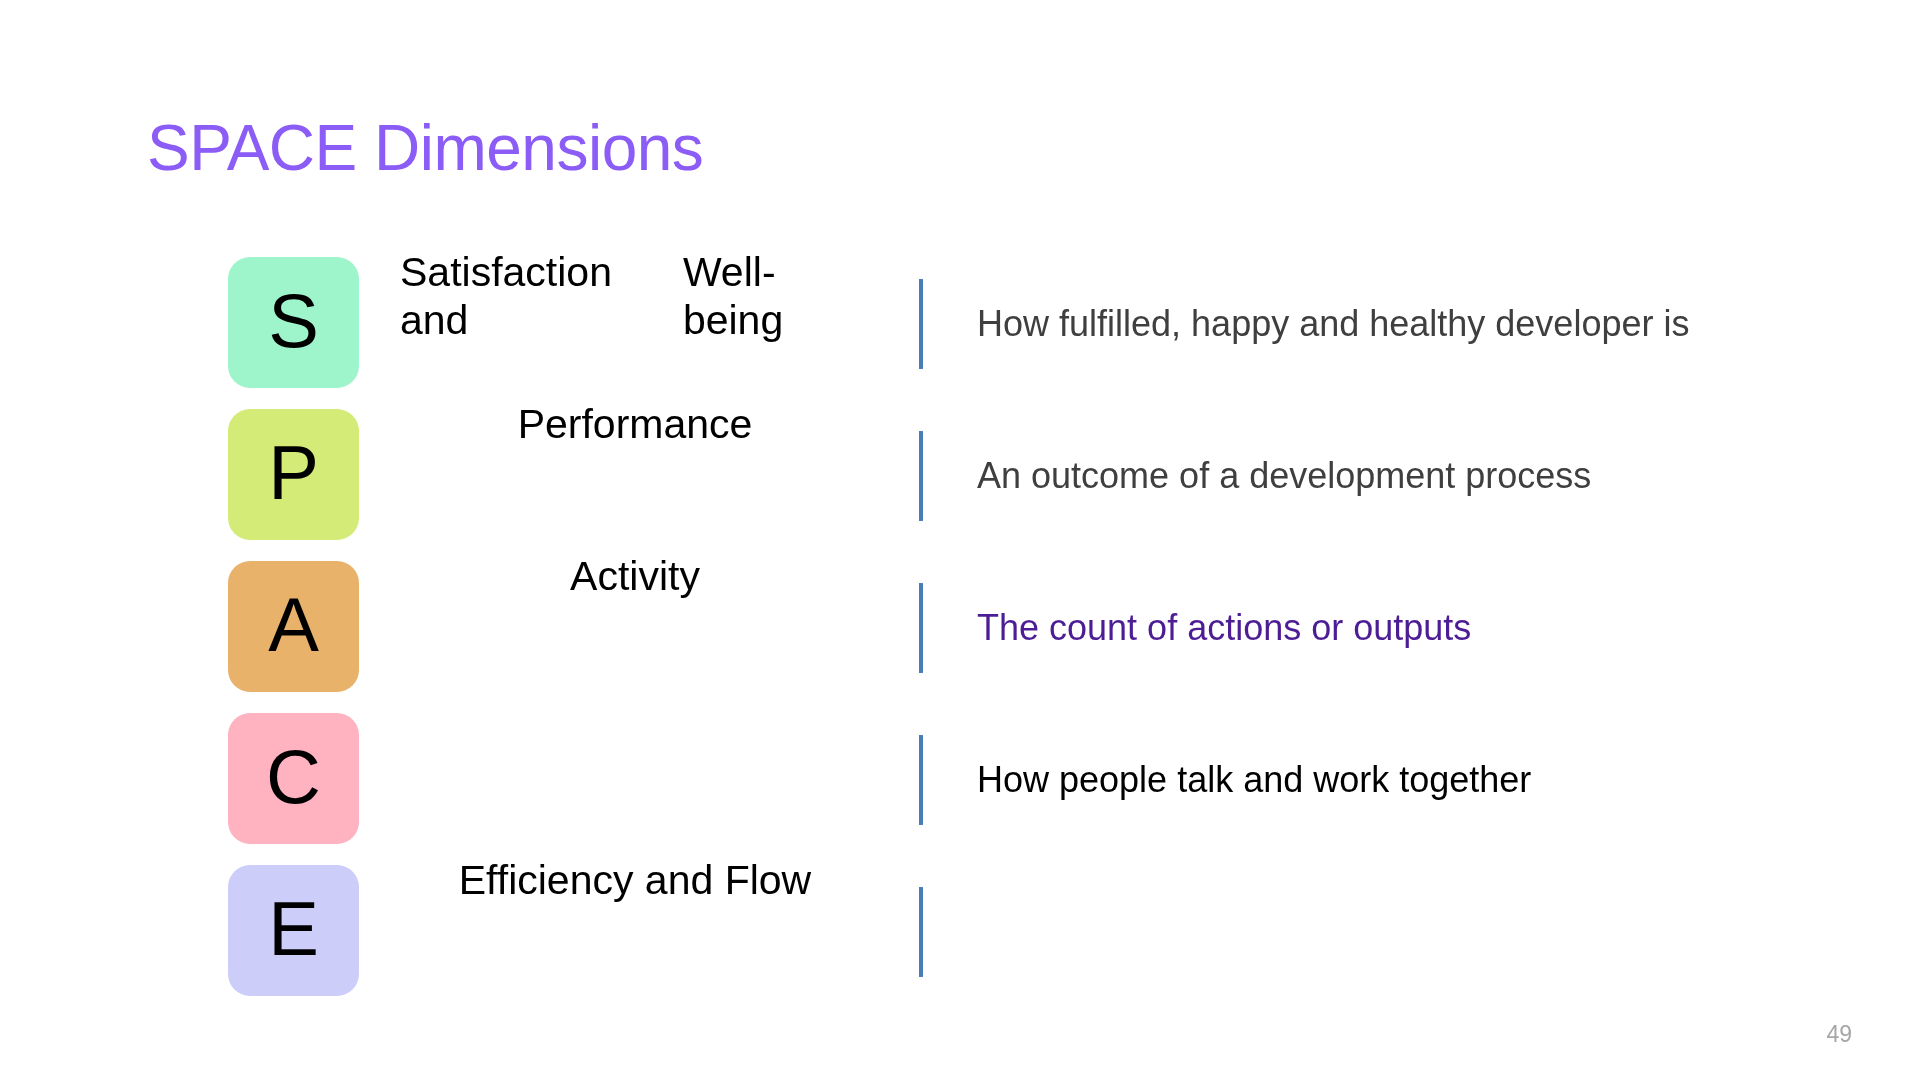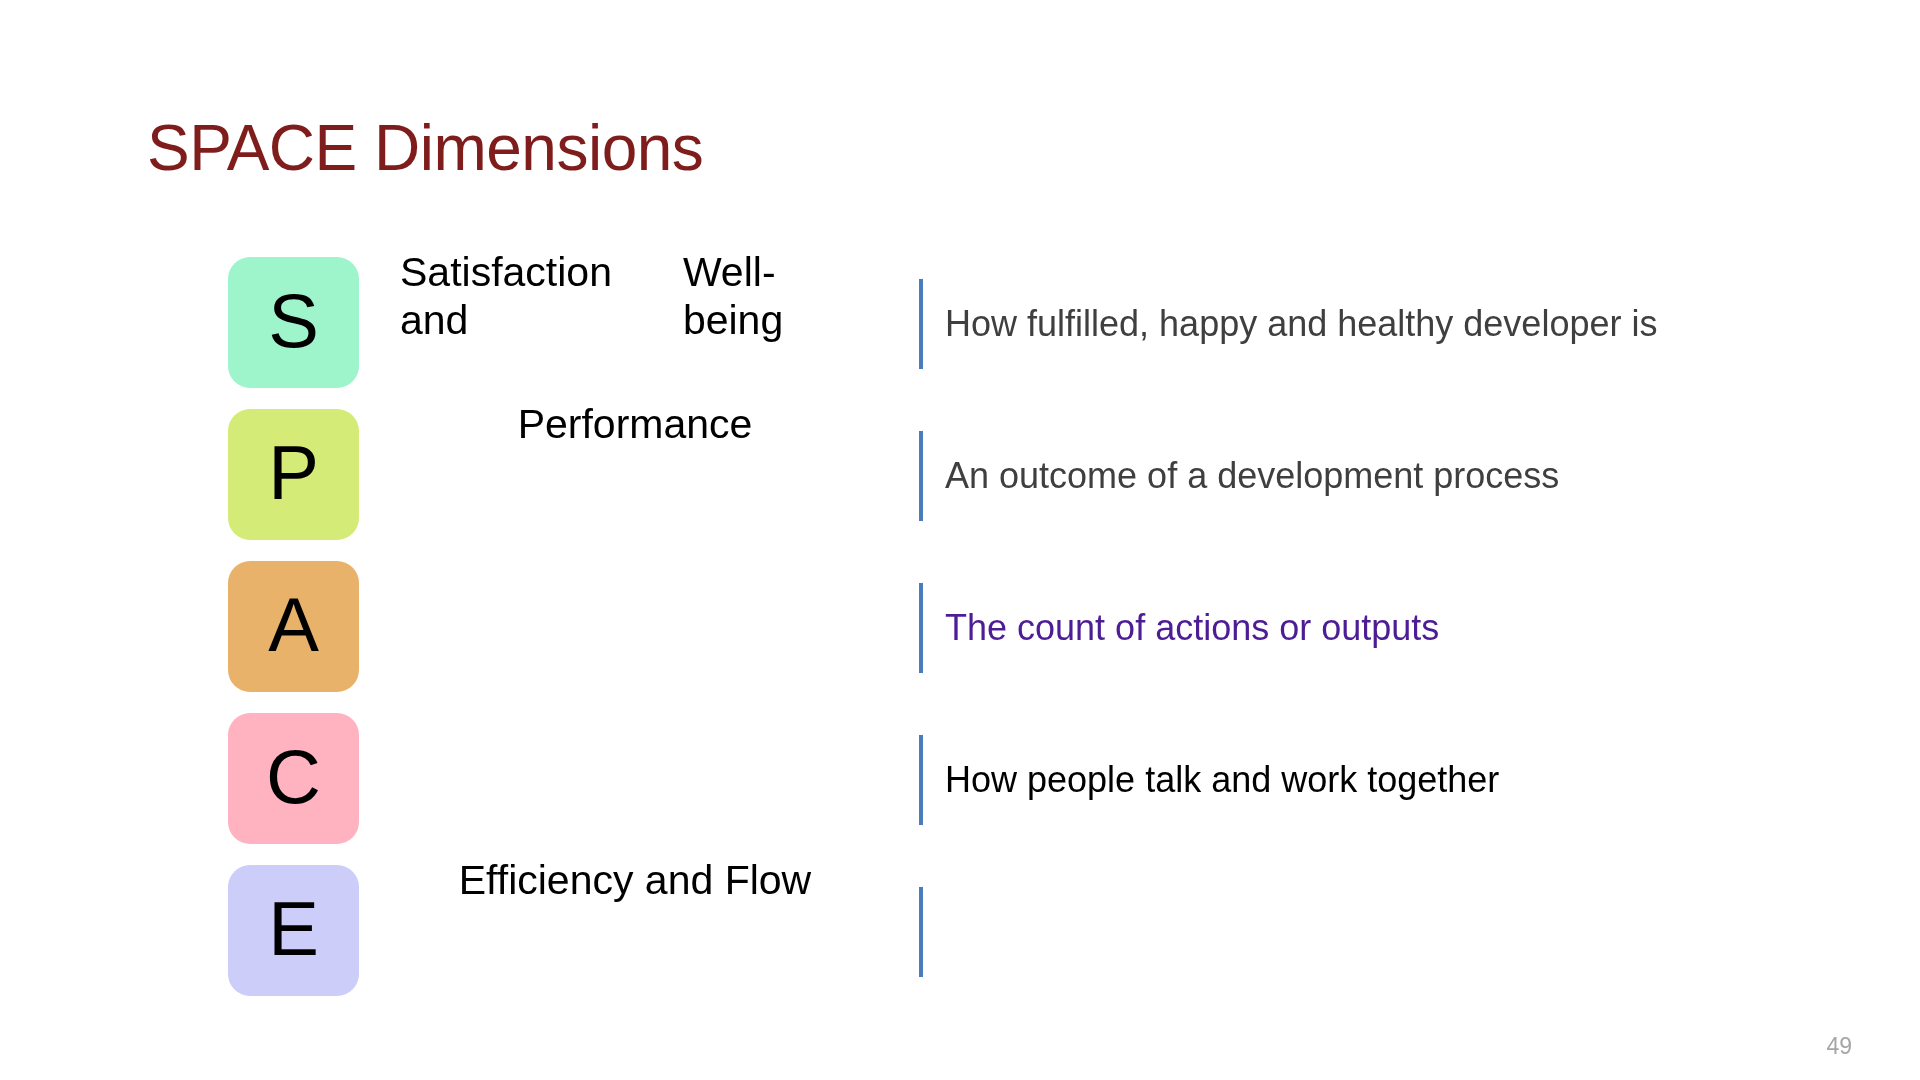--- a/index.html
+++ b/index.html
@@ -25,21 +25,21 @@
   }
 
   
   .slide-title {
     position: absolute;
     left: 147px;
     top: 115px;
     font-size: 64px;
     line-height: 1.05;
     font-weight: 400;
-    color: #7f1d1d;
+    color: #8b5cf6;
     letter-spacing: -0.5px;
     white-space: nowrap;
   }
 
   
   .dimensions {
     position: absolute;
     left: 0;
     top: 248px;
     width: 1920px;
@@ -96,38 +96,38 @@
     left: 919px;
     top: 31px;
     width: 4px;
     height: 90px;
     background: #4a7ebb;
   }
 
   
   .dim-desc {
     position: absolute;
-    left: 945px;
+    left: 977px;
     top: 0;
     width: 900px;
     height: 152px;
     display: flex;
     align-items: center;
     font-size: 36px;
     line-height: 1.2;
     color: #3f3f3f;
     font-weight: 400;
     white-space: nowrap;
   }
 
   
   .page-number {
     position: absolute;
     right: 68px;
-    bottom: 20px;
+    bottom: 32px;
     font-size: 23px;
     color: #a6a6a6;
     font-weight: 400;
   }
 </style>
 </head>
 <body>
 
 <div class="slide">
 
@@ -156,20 +156,24 @@
 
       </div>
       <div class="divider" style="background: rgb(74, 126, 187);"></div>
       <div class="dim-desc" style="color: rgb(63, 63, 63); text-align: right;">An outcome of a development process</div>
     </div>
 
     <div class="dim-row">
       <div class="badge" style="background: rgb(232, 178, 107);">
         <span class="badge-letter">A</span>
       </div>
+      <div class="dim-label">
+        <span>Activity</span>
+
+      </div>
       <div class="divider" style="background: rgb(74, 126, 187);"></div>
       <div class="dim-desc" style="color: #4c1d95;">The count of actions or outputs</div>
     </div>
 
     <div class="dim-row">
       <div class="badge" style="background: rgb(255, 179, 193);">
         <span class="badge-letter">C</span>
       </div>
       <div class="divider" style="background: rgb(74, 126, 187);"></div>
       <div class="dim-desc" style="color: #000000;">How people talk and work together</div>

